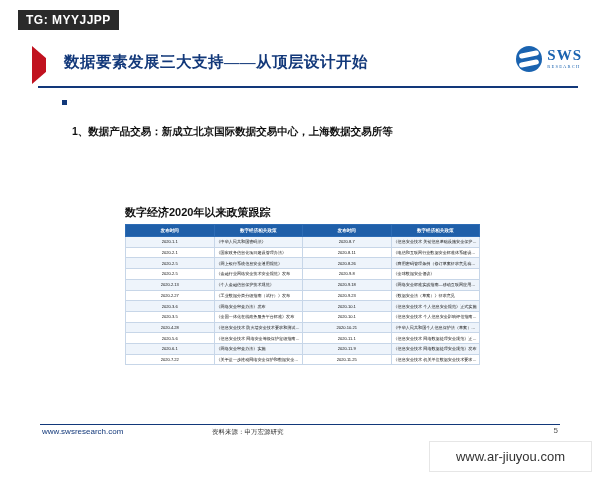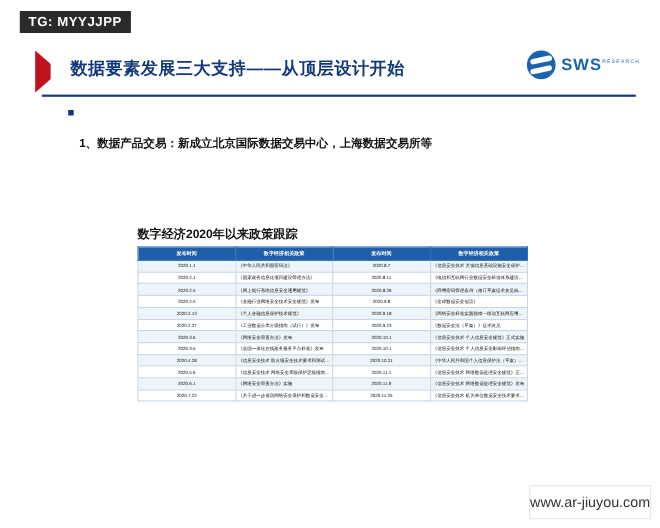--- a/index.html
+++ b/index.html
@@ -35,33 +35,34 @@
     z-index: 30;
   }
   
   .wm-bottom {
     position: absolute;
     right: 8px;
     bottom: 8px;
     background: #ffffff;
     color: #333333;
     font-size: 13px;
-    padding: 7px 0;
+    padding: 7px 26px;
     border: 1px solid #e6e6e6;
     z-index: 30;
     font-family: "Liberation Sans", sans-serif;
   }
 
   
   .header {
     position: absolute;
     left: 0;
     top: 44px;
     width: 600px;
     height: 42px;
+    font-family: Liberation Serif, serif;
   }
   .header-bar {
     position: absolute;
     left: 38px;
     top: 0;
     width: 540px;
     height: 42px;
     background: #ffffff;
     border-bottom: 2px solid #12387a;
   }
@@ -125,21 +126,21 @@
     content: "";
     position: absolute;
     left: 3px; top: 15px;
     width: 20px; height: 5px;
     background: #ffffff;
     border-radius: 3px;
     transform: rotate(-12deg);
   }
   .logo-text {
     display: flex;
-    flex-direction: row;
+    flex-direction: column;
     line-height: 1;
   }
   .logo-main {
     font-size: 15px;
     font-weight: bold;
     color: #1a63b0;
     letter-spacing: 1px;
   }
   .logo-sub {
     font-size: 4.5px;
@@ -379,15 +380,21 @@
           <tr>
             <td class="date">2020.7.22</td>
             <td>《关于进一步推动网络安全保护和数据安全保护的通知》发布</td>
             <td class="date">2020.11.25</td>
             <td>《信息安全技术 机关单位数据安全技术要求》发布</td>
           </tr>
         </tbody>
     </table>
   </div>
 
+  <div class="footer">
+    <div class="footer-line"></div>
+    <div class="footer-url">www.swsresearch.com</div>
+    <div class="footer-source">资料来源：申万宏源研究</div>
+    <div class="footer-page">5</div>
+  </div>
 
   <div class="wm-bottom">www.ar-jiuyou.com</div>
 </div>
 
 </body></html>

